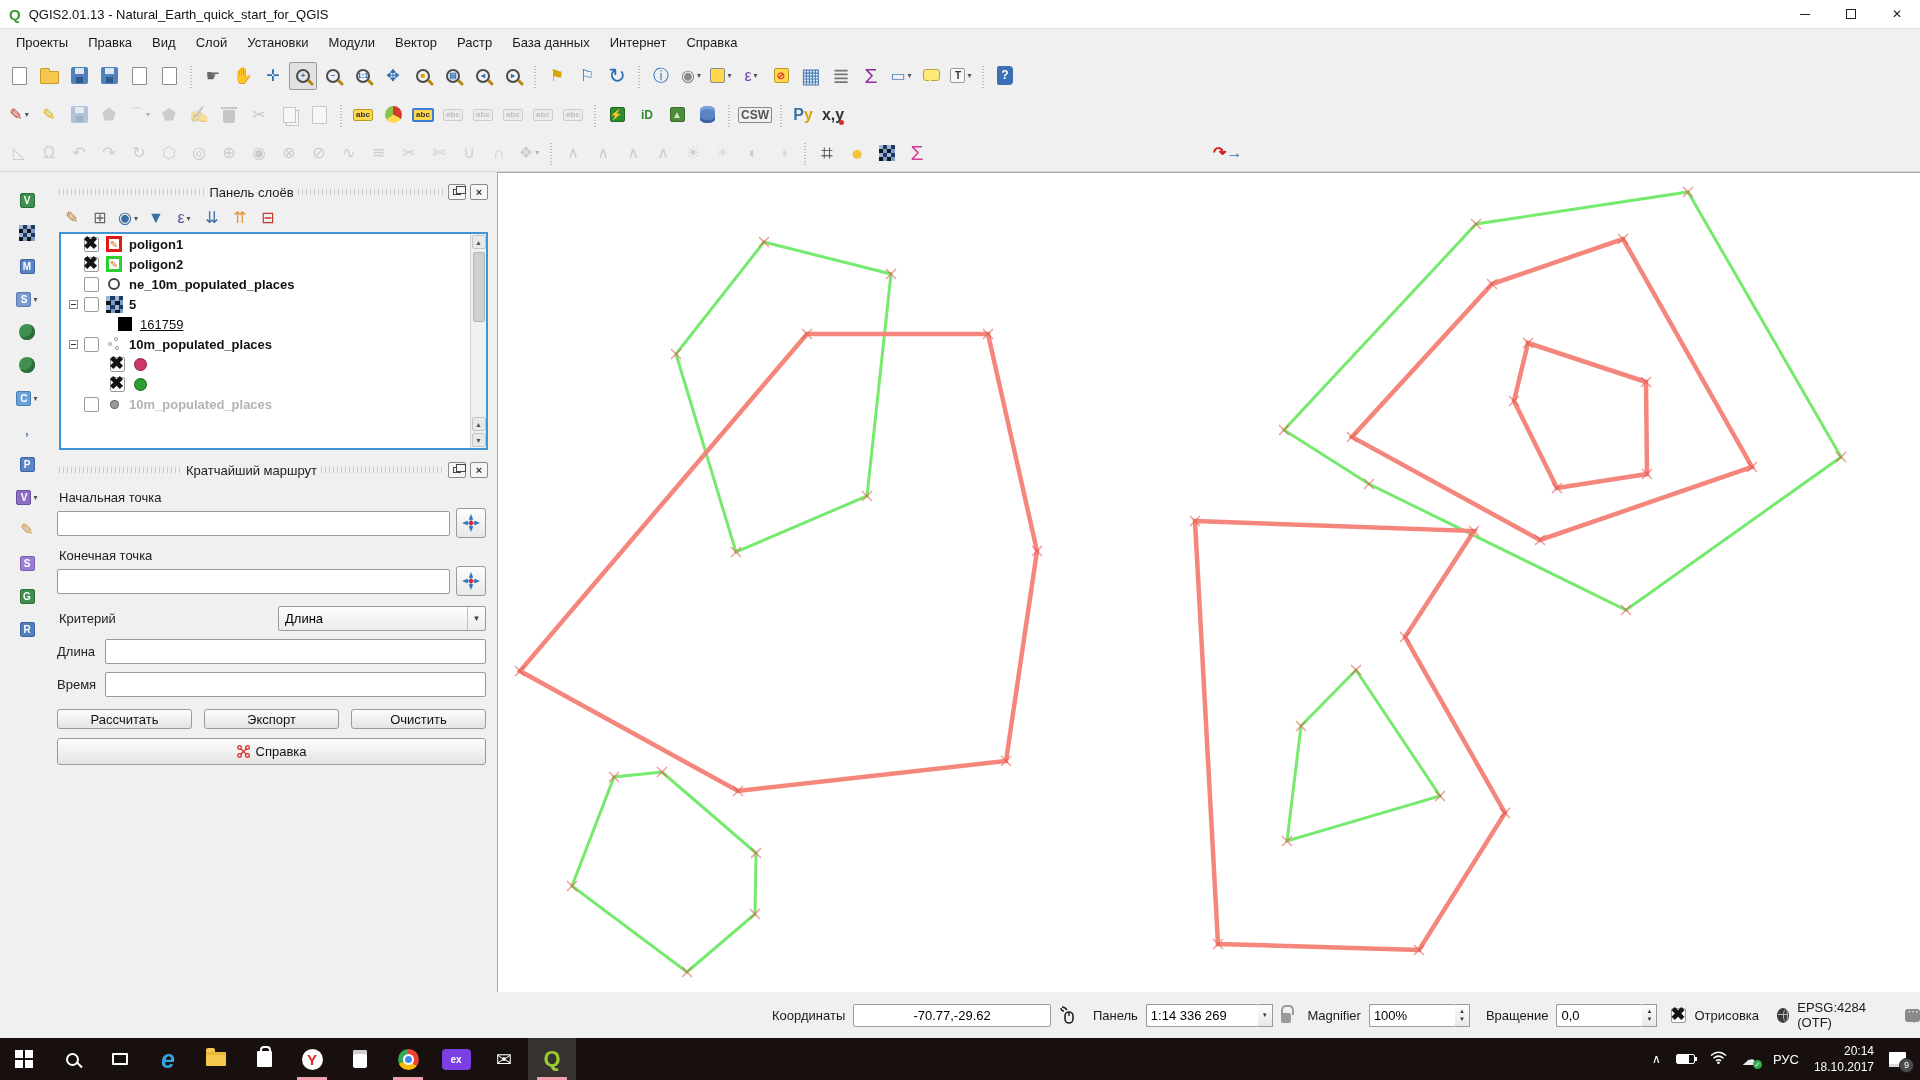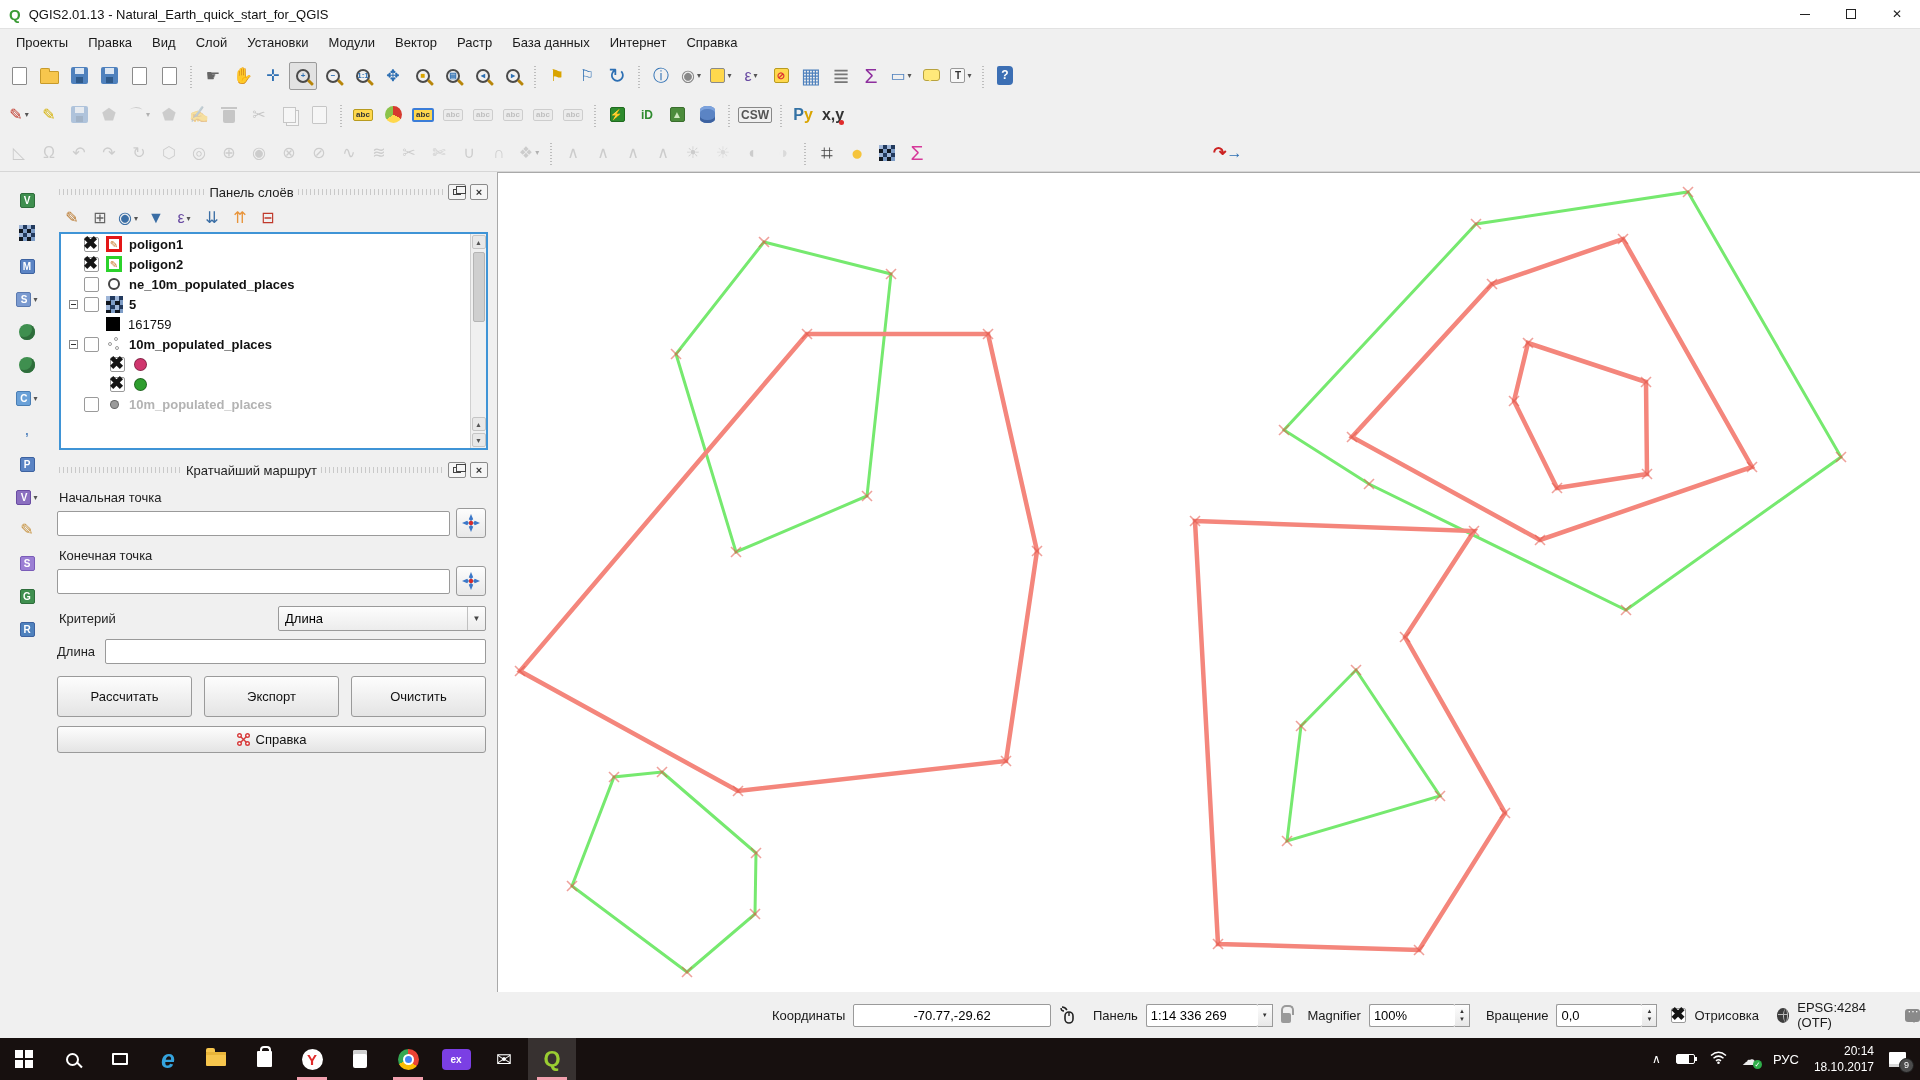--- a/index.html
+++ b/index.html
@@ -96,21 +96,21 @@
   .rp-line{display:flex;align-items:center;gap:6px}
   .rp-input{flex:1;height:25px;background:#fff;border:1px solid #9a9a9a;border-radius:2px;font-size:13px;padding:0 4px;font-family:"Liberation Sans",sans-serif}
   .xbtn{width:30px;height:30px;border:1px solid #9a9a9a;border-radius:3px;background:linear-gradient(#fdfdfd,#e8e8e8);display:flex;align-items:center;justify-content:center;flex:none}
   .rp-crit{display:flex;align-items:center;margin-top:10px}
   .rp-crit .rp-label{flex:1;margin:0 0 0 2px}
   .combo{width:208px;height:25px;background:linear-gradient(#fdfdfd,#ececec);border:1px solid #9a9a9a;border-radius:2px;display:flex;align-items:center;font-size:13px;padding-left:6px;position:relative}
   .combo .cdd{margin-left:auto;width:18px;height:100%;border-left:1px solid #c0c0c0;display:flex;align-items:center;justify-content:center;font-size:8px;color:#444}
   .rp-kv{display:flex;align-items:center;gap:6px;margin-top:8px}
   .rp-kv .k{width:42px;font-size:13px;color:#222;text-align:left}
   .rp-btnrow{display:flex;gap:12px;margin-top:12px}
-  .rbtn{flex:1;height:41px;border:1px solid #9a9a9a;border-radius:3px;background:linear-gradient(#fdfdfd,#e4e4e4);font-size:13px;color:#111;display:flex;align-items:center;justify-content:center}
+  .rbtn{flex:1;height:20px;border:1px solid #9a9a9a;border-radius:3px;background:linear-gradient(#fdfdfd,#e4e4e4);font-size:13px;color:#111;display:flex;align-items:center;justify-content:center}
   .helpbtn{margin-top:9px;height:27px;border:1px solid #9a9a9a;border-radius:3px;background:linear-gradient(#fdfdfd,#e4e4e4);font-size:13px;color:#111;display:flex;align-items:center;justify-content:center;gap:6px}
   
   .statusbar{position:absolute;left:0;top:992px;width:1920px;height:46px;background:#f0f0f0;display:flex;align-items:center;padding-left:772px;gap:8px;font-size:13px;color:#1a1a1a}
   .sfield{height:23px;background:#fff;border:1px solid #9a9a9a;border-radius:2px;font-size:13px;font-family:"Liberation Sans",sans-serif;padding:0 4px}
   .spin{display:inline-flex;flex-direction:column;justify-content:center;border:1px solid #9a9a9a;border-left:none;height:23px;width:15px;background:linear-gradient(#fdfdfd,#e8e8e8)}
   .spin i{font-size:6px;color:#333;text-align:center;line-height:1.4;font-style:normal}
   .i-lock{width:13px;height:10px;background:#9a9a9a;border-radius:2px;position:relative;margin-top:6px}
   .i-lock:before{content:"";width:9px;height:8px;border:2px solid #9a9a9a;border-bottom:none;border-radius:5px 5px 0 0;position:absolute;top:-8px;left:0}
   .i-crsglobe{width:15px;height:15px;border-radius:50%;background:#3d3d3d;position:relative}
   .i-crsglobe:before{content:"";position:absolute;left:1px;right:1px;top:6px;height:1px;background:#bbb}
@@ -605,21 +605,21 @@
         <div class="lrow">
           <span class="expcol">
             <span class="exp"></span>
           </span>
           <span class="cb "></span>
           <span class="iconcol">
             <span class="rthumb"></span>
           </span>
           <span class="lbl bold ">5</span>
         </div>
-        <div class="lrow" style="padding-left: 24px;">
+        <div class="lrow" style="padding-left: 36px; text-decoration: underline;">
           <span class="expcol"></span>
           <span class="iconcol">
             <span class="lsw" style="background:#000000"></span>
           </span>
           <span class="lbl  ">161759</span>
         </div>
         <div class="lrow">
           <span class="expcol">
             <span class="exp"></span>
           </span>
@@ -710,20 +710,24 @@
       </div>
       <div class="rp-crit">
         <div class="rp-label">Критерий</div>
         <div class="combo">
           <span>Длина</span>
           <span class="cdd">▼</span>
         </div>
       </div>
       <div class="rp-kv">
         <span class="k">Длина</span>
+        <input class="rp-input" value="" style="">
+      </div>
+      <div class="rp-kv">
+        <span class="k">Время</span>
         <input class="rp-input" value="" style="">
       </div>
       <div class="rp-btnrow">
         <div class="rbtn">Рассчитать</div>
         <div class="rbtn">Экспорт</div>
         <div class="rbtn">Очистить</div>
       </div>
       <div class="helpbtn">
         <svg width="13" height="13" viewBox="0 0 13 13">
             <g stroke="#d63a3a" stroke-width="1.4">

